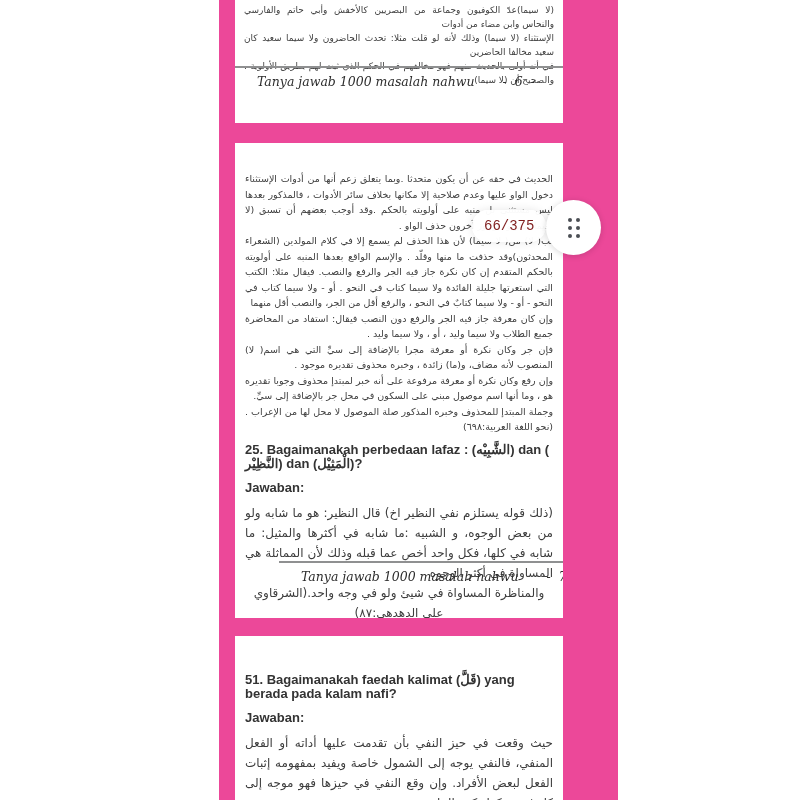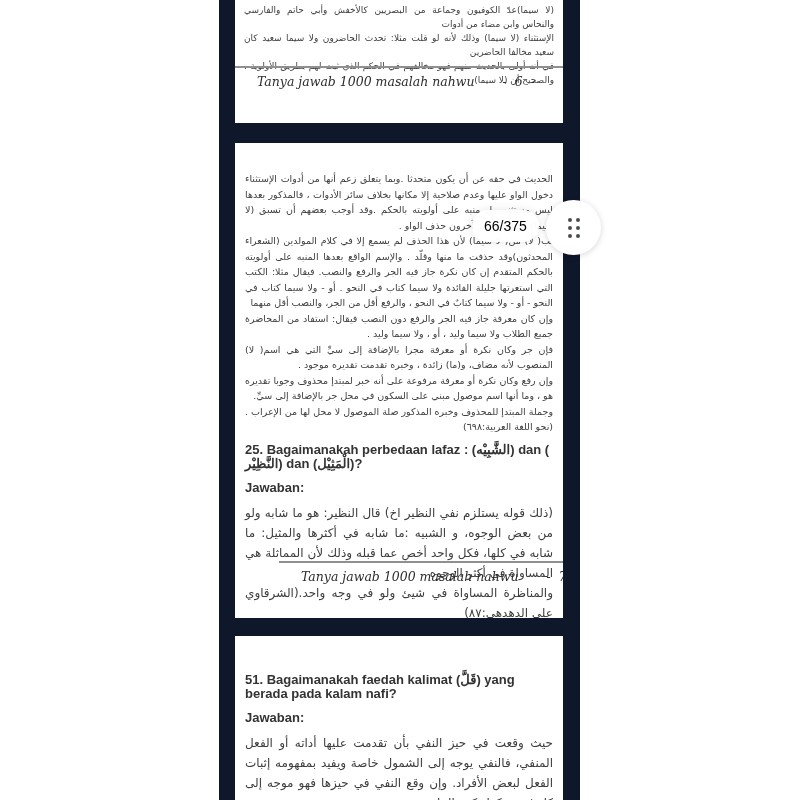--- a/index.html
+++ b/index.html
@@ -6,22 +6,22 @@
   html,body { width:800px; height:800px; }
   body {
     position:relative;
     background:#ffffff;
     font-family:"Liberation Sans", sans-serif;
     overflow:hidden;
   }
 
   
   .viewer-column {
-    position:absolute; left:219px; top:0; width:361px; height:800px;
-    background:#0f172a;
+    position:absolute; left:219px; top:0; width:399px; height:800px;
+    background:#ec4899;
   }
 
   
   .page {
     position:absolute; left:16px; width:328px; background:#ffffff;
     overflow:hidden;
   }
   .page-top    { top:0;     height:123px; }
   .page-middle { top:143px; height:475px; }
   .page-bottom { top:636px; height:164px; }
@@ -29,21 +29,21 @@
   
   .ar {
     direction:rtl;
     text-align:justify;
     font-family:"DejaVu Sans", sans-serif;
     color:#3d3d3d;
   }
   .ar-sm  { font-size:9px;  line-height:14px; }
   .ar-md  { font-size:9.5px; line-height:15.5px; }
   .ar-ans { font-size:12px;  line-height:20px; }
-  .ar-center { }
+  .ar-center { text-align:center; }
 
   
   .qa {
     font-size:13px;
     font-weight:bold;
     color:#333333;
     line-height:14px;
   }
 
   
@@ -73,22 +73,23 @@
   .spacer-12 { height:12px; }
 
   
   .page-pill {
     position:absolute; left:472px; top:210px;
     min-width:66px; height:32px; padding:0 12px;
     background:rgba(255,255,255,0.97);
     border-radius:17px;
     box-shadow:0 0 10px rgba(0,0,0,0.10);
     display:flex; align-items:center; justify-content:center;
-    font-size:14px; color:#000000;
+    font-size:14px; color:#7f1d1d;
     z-index:5;
+    font-family:Liberation Mono, monospace;
   }
 
   
   .scroll-handle {
     position:absolute; left:546px; top:200px;
     width:55px; height:55px;
     background:#ffffff;
     border-radius:50%;
     box-shadow:0 1px 6px rgba(0,0,0,0.16);
     display:flex; align-items:center; justify-content:center;
@@ -123,21 +124,21 @@
         <span>Tanya jawab 1000 masalah nahwu</span><span class="pgnum">- 6 -</span>
       </div>
     </div>
   </div>
 
   <div class="page page-middle">
     <div class="p2-body">
       <div class="ar ar-md">الحديث في حقه عن أن يكون متحدثا .وبما يتعلق زعم أنها من أدوات الإستثناء دخول الواو عليها وعدم صلاحية إلا مكانها بخلاف سائر الأدوات ، فالمذكور بعدها ليس مستثنى بل منبه على أولويته بالحكم .وقد أوجب بعضهم أن تسبق (لا سيما) بالواو ، وجوز آخرون حذف الواو .</div>
       <div class="ar ar-md">نب( لا) من( لا سيما) لأن هذا الحذف لم يسمع إلا في كلام المولدين (الشعراء المحدثون)وقد حذفت ما منها وقلّد . والإسم الواقع بعدها المنبه على أولويته بالحكم المتقدم إن كان نكرة جاز فيه الجر والرفع والنصب. فيقال مثلا: الكتب التي استعرتها جليلة الفائدة ولا سيما كتاب في النحو . أو - ولا سيما كتاب في النحو - أو - ولا سيما كتابٌ في النحو ، والرفع أقل من الجر، والنصب أقل منهما</div>
       <div class="ar ar-md">وإن كان معرفة جاز فيه الجر والرفع دون النصب    فيقال: استفاد من المحاضرة جميع الطلاب ولا سيما وليد ، أو ، ولا سيما وليد .</div>
-      <div class="ar ar-md">فإن جر وكان نكرة أو معرفة مجرا بالإضافة إلى سيِّ التي هي اسم( لا) المنصوب لأنه مضاف، و(ما) زائدة ، وخبره تقدمت تقديره موجود .</div>
+      <div class="ar ar-md">فإن جر وكان نكرة أو معرفة مجرا بالإضافة إلى سيِّ التي هي اسم( لا) المنصوب لأنه مضاف، و(ما) زائدة ، وخبره محذوف تقديره موجود .</div>
       <div class="ar ar-md">وإن رفع وكان نكرة أو معرفة مرفوعة على أنه خبر لمبتدإ محذوف وجوبا تقديره هو ، وما أنها اسم موصول مبني على السكون في محل جر بالإضافة إلى سيِّ.</div>
       <div class="ar ar-md">وجملة المبتدإ للمحذوف وخبره المذكور صلة الموصول لا محل لها من الإعراب .(نحو اللغة العربية:٦٩٨)</div>
       <div class="spacer-8"></div>
       <div class="qa">25. Bagaimanakah perbedaan lafaz : (الشَّبِيْه) dan ( النَّظِيْر) dan (الْمَثِيْل)?</div>
       <div class="spacer-10"></div>
       <div class="qa">Jawaban:</div>
       <div class="spacer-8"></div>
       <div class="ar ar-ans">(ذلك قوله يستلزم نفي النظير اخ) قال النظير: هو ما شابه ولو من بعض الوجوه، و الشبيه :ما شابه في أكثرها والمثيل: ما شابه في كلها، فكل واحد أخص عما قبله وذلك لأن المماثلة هي المساواة في أكثر الوجوه</div>
       <div class="ar ar-ans ar-center">والمناظرة المساواة في شيئ ولو في وجه واحد.(الشرقاوي على الدهدهي:٨٧)</div>
       <div class="spacer-12"></div>

